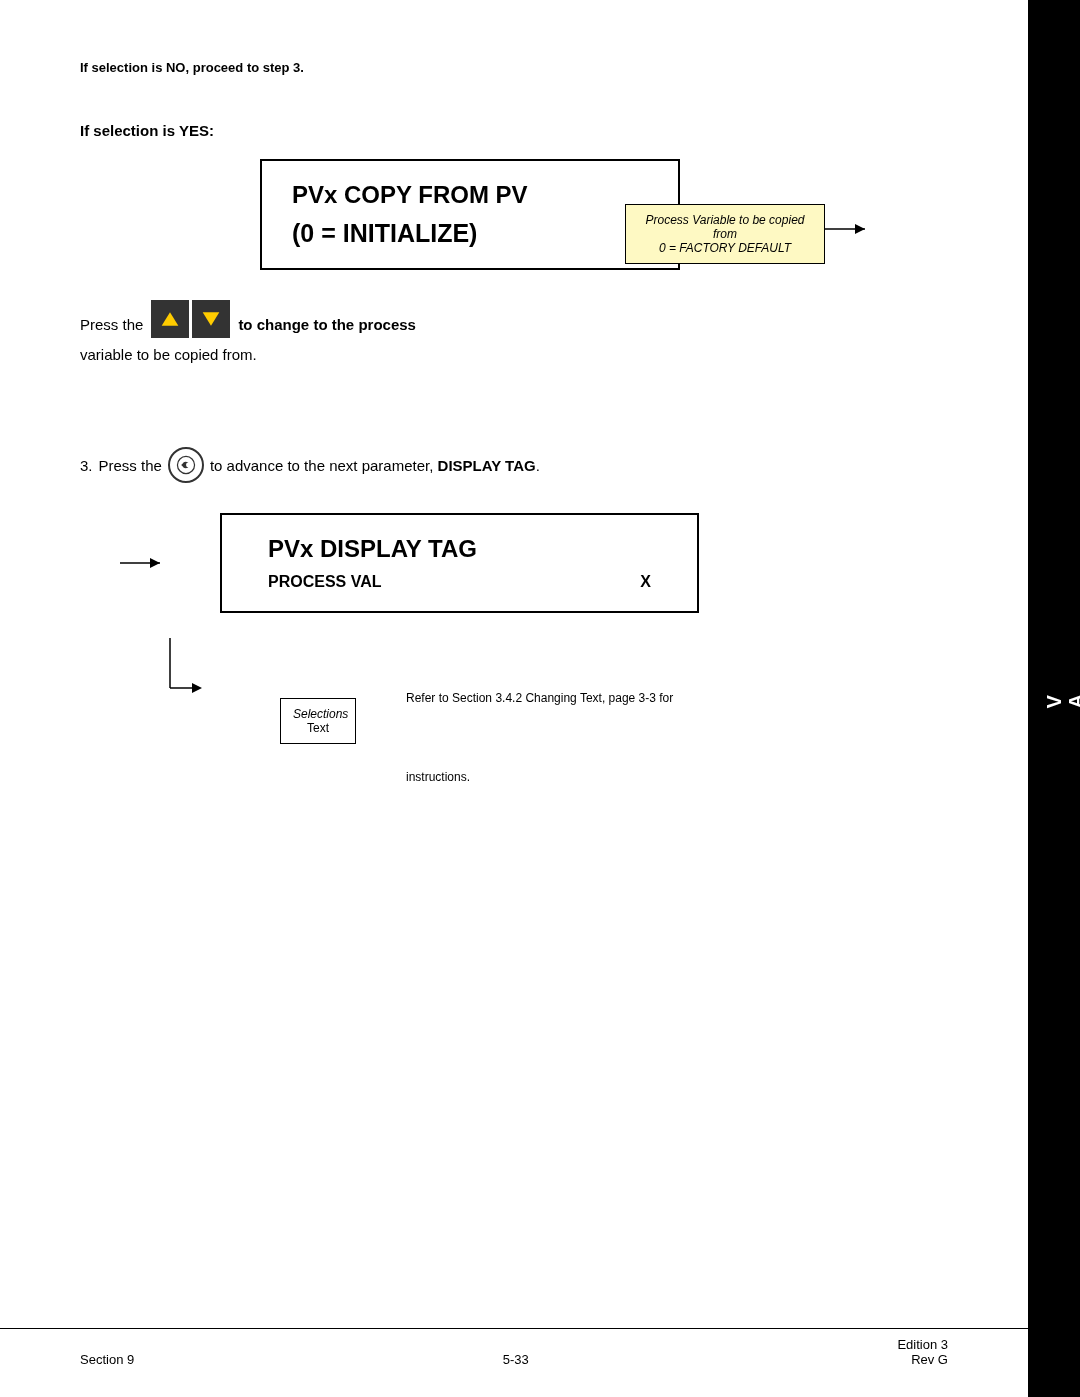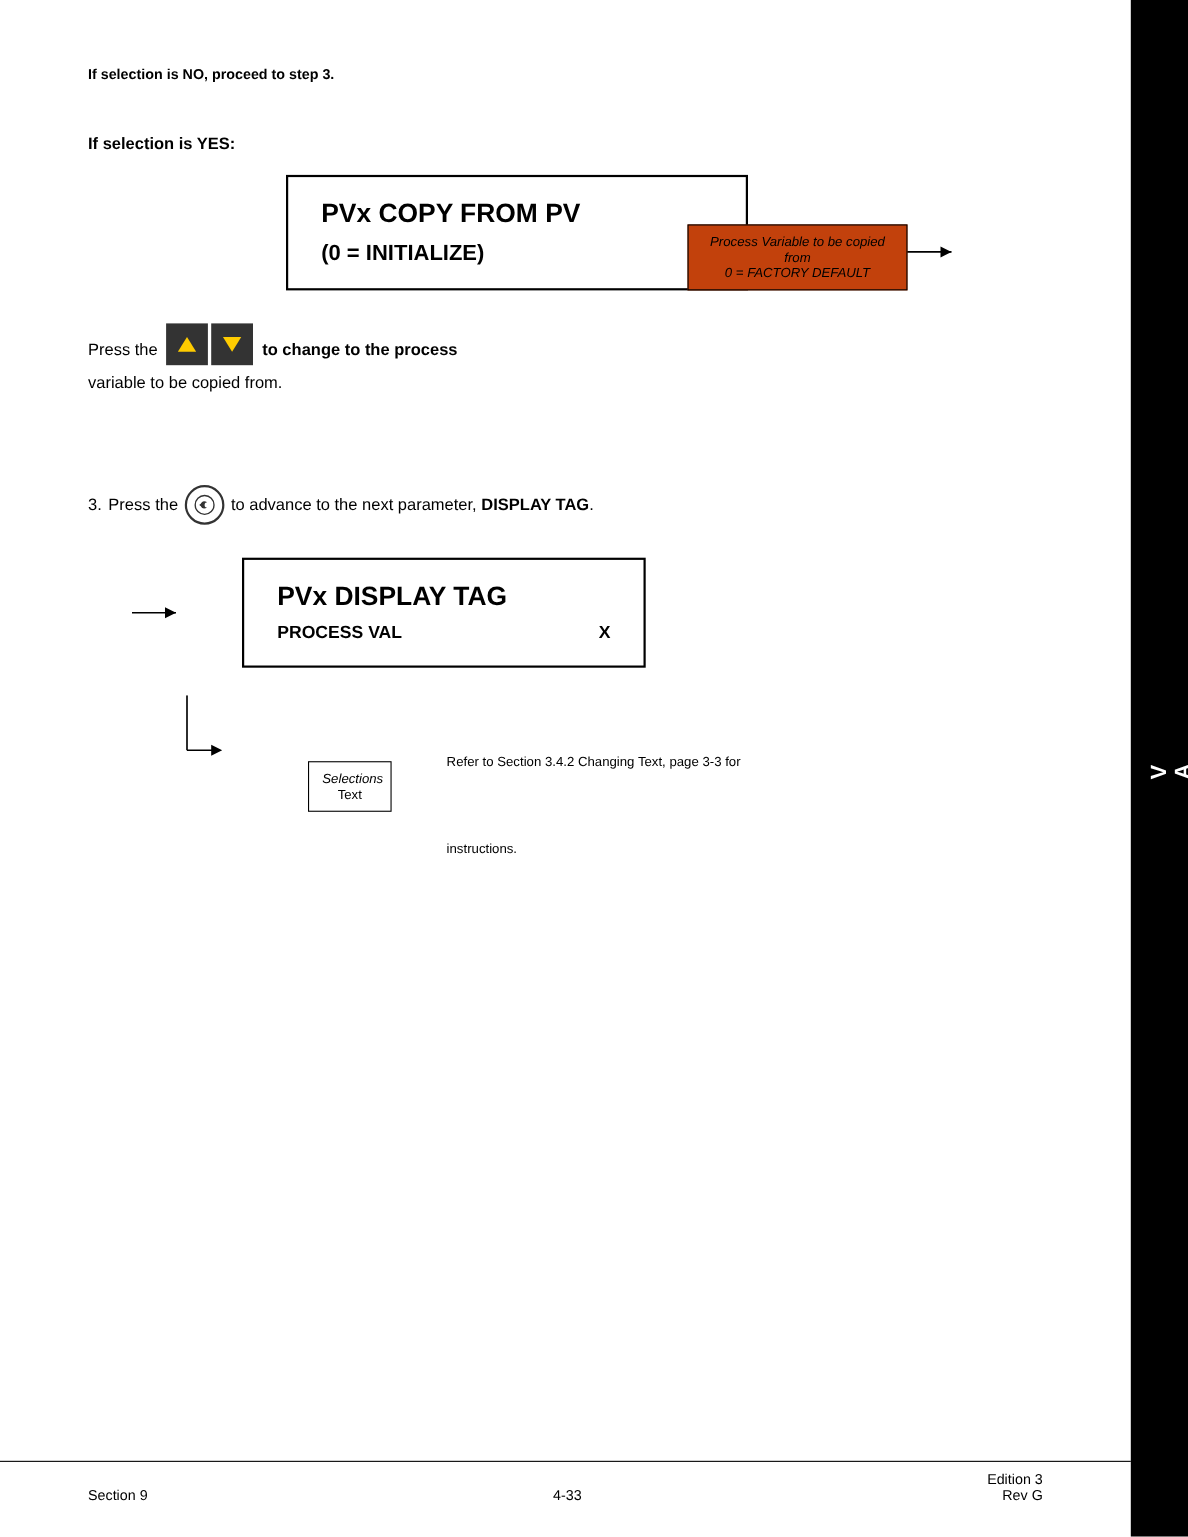--- a/index.html
+++ b/index.html
@@ -76,21 +76,21 @@
       margin-right: 120px;
     }
 
     .display-box-line1 {
       font-size: 24px;
       font-weight: bold;
       margin-bottom: 10px;
     }
 
     .display-box-line2 {
-      font-size: 20px;
+      font-size: 25px;
       font-weight: bold;
       display: flex;
       justify-content: space-between;
       align-items: center;
     }
 
     .press-text {
       font-size: 15px;
       margin-right: 8px;
       margin-top: 10px;
@@ -129,21 +129,21 @@
     }
 
     
     .note-box {
       border: 1px solid #000;
       padding: 8px 12px;
       font-size: 12px;
       font-style: italic;
       text-align: center;
       width: 200px;
-      background: #c2410c;
+      background: #fef9c3;
       position: absolute;
       right: 60px;
       top: -5px;
     }
 
     
     .step3-area {
       margin-top: 50px;
       display: flex;
       align-items: center;
@@ -177,22 +177,22 @@
       width: 22px;
       height: 22px;
     }
 
     .step3-after {
       font-size: 15px;
     }
 
     .display-box2 {
       border: 2px solid #000;
-      padding: 20px 30px;
-      width: 367px;
+      padding: 20px 46px;
+      width: 479px;
       margin-left: 60px;
     }
 
     .display-box2-line1 {
       font-size: 24px;
       font-weight: bold;
       margin-bottom: 10px;
     }
 
     .display-box2-line2 {
@@ -371,20 +371,20 @@
         <p class="refer-text">Refer to Section 3.4.2 Changing Text, page 3-3 for</p>
         <br>
         <p class="refer-text">instructions.</p>
       </div>
     </div>
 
   </div>
 
   <div class="footer">
     <div class="footer-section">Section 9</div>
-    <div class="footer-center">4-33</div>
+    <div class="footer-center">5-33</div>
     <div class="footer-right">
       <div>Edition 3</div>
       <div>Rev G</div>
     </div>
   </div>
 
 </div>
 
 </body></html>

